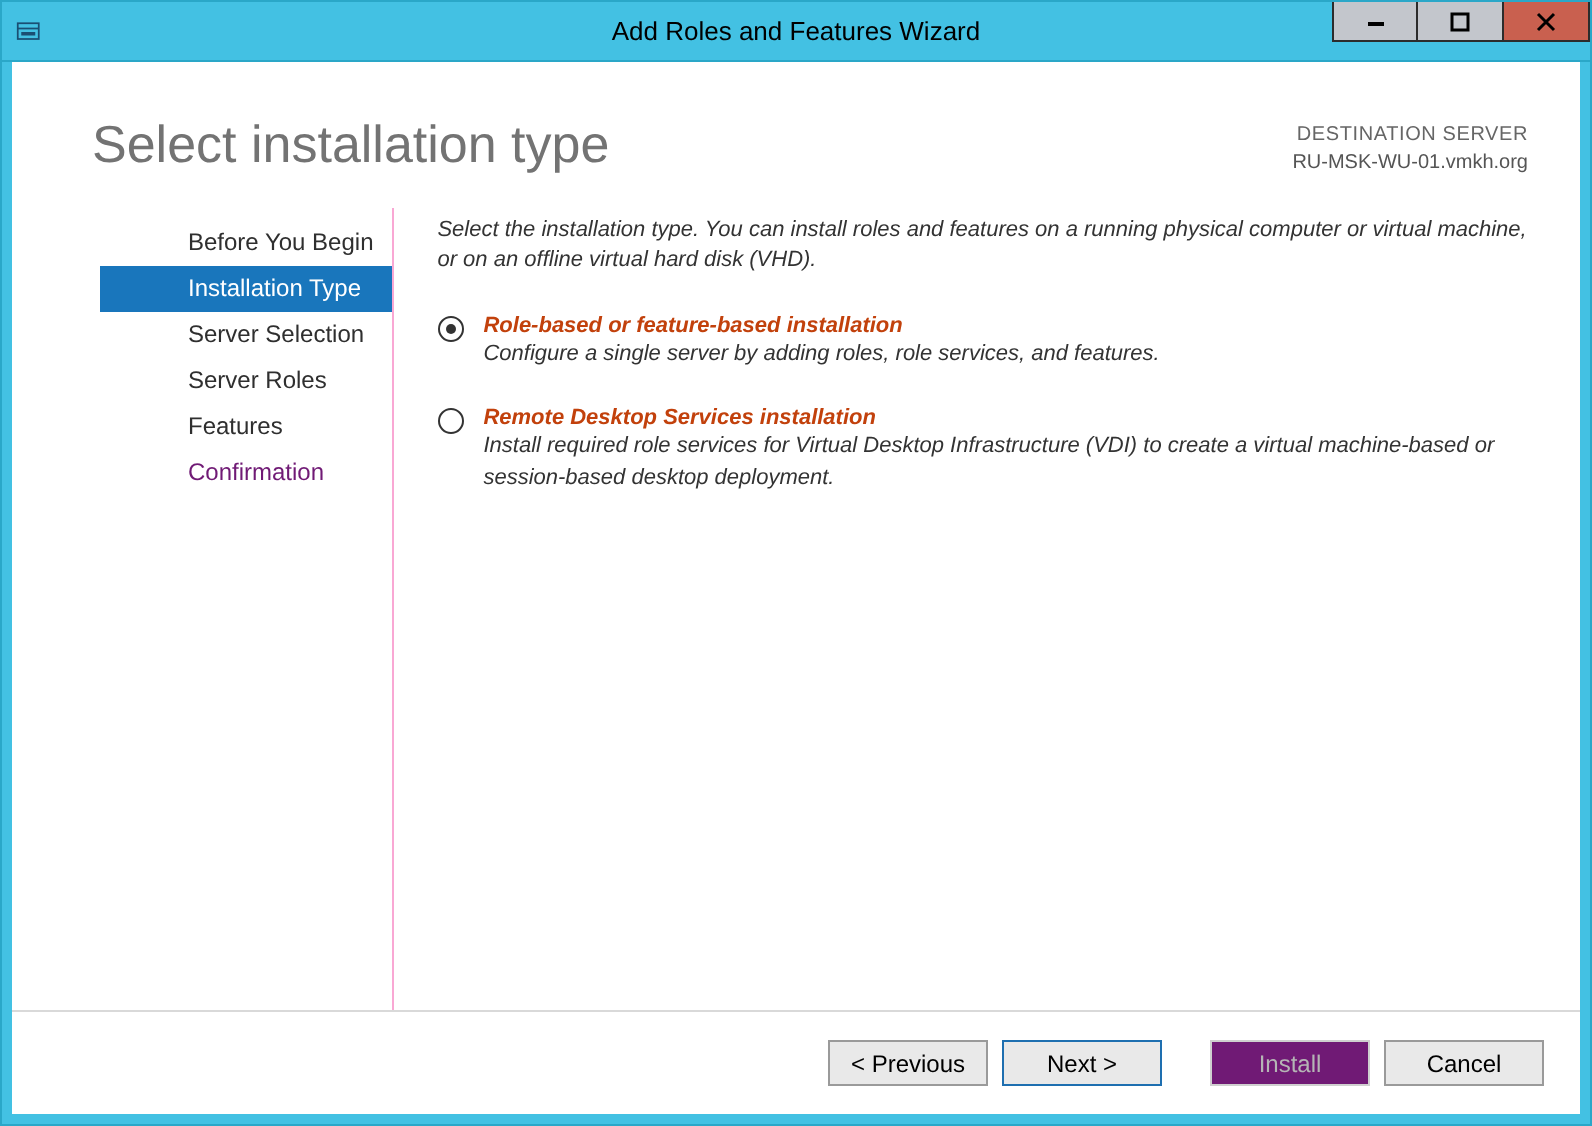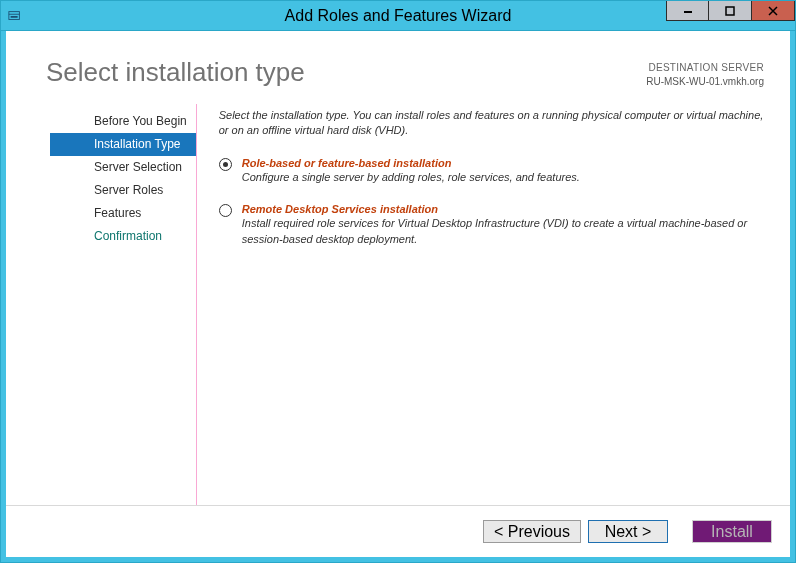--- a/index.html
+++ b/index.html
@@ -32,21 +32,21 @@
     width: 16px; height: 16px;
     margin-left: 6px;
     display: inline-flex;
     align-items: center;
     justify-content: center;
   }
   .titlebar .title {
     position: absolute;
     left: 0; right: 0;
     text-align: center;
-    font-size: 16px;
+    font-size: 13px;
     color: #000;
     pointer-events: none;
   }
   .titlebar .controls {
     position: absolute;
     right: 0; top: 0;
     height: 20px;
     display: flex;
   }
   .titlebar .ctrl-btn {
@@ -117,21 +117,21 @@
     line-height: 23px;
     padding-left: 44px;
     font-size: 12px;
     color: #2f2f2f;
     white-space: nowrap;
   }
   .nav-item.active {
     background: #1976bc;
     color: #fff;
   }
-  .nav-item.disabled { color: #0f766e; }
+  .nav-item.disabled { color: #701a75; }
   .content {
     flex: 1 1 auto;
     padding: 4px 26px 0 22px;
     font-size: 11px;
     color: #333;
     border-left: 1px solid #f9a8d4;
     font-style: italic;
   }
   .intro { line-height: 1.4; margin-bottom: 18px; }
   .opt {
@@ -161,21 +161,21 @@
     display: flex;
     align-items: center;
     justify-content: flex-end;
     gap: 7px;
     padding-right: 18px;
     border-top: 1px solid #d9d9d9;
   }
   .btn {
     min-width: 80px;
     height: 23px;
-    font-size: 16px;
+    font-size: 12px;
     border: 1px solid #9a9a9a;
     background: #e9e9e9;
     display: inline-flex;
     align-items: center;
     justify-content: center;
     padding: 0 10px;
   }
   .btn.default { border-color: #1e6fb0; }
   .btn.disabled { color: #b5b5b5; border-color: #cfcfcf; background: #701a75; }
   .gap { width: 10px; }
@@ -257,17 +257,18 @@
           </div>
 
         </div>
       </div>
 
       <div class="footer">
         <div class="btn">&lt; Previous</div>
         <div class="btn default">Next &gt;</div>
         <div class="gap"></div>
         <div class="btn disabled">Install</div>
+        <div class="btn">Cancel</div>
       </div>
 
     </div>
   </div>
 </div>
 
 </body></html>

